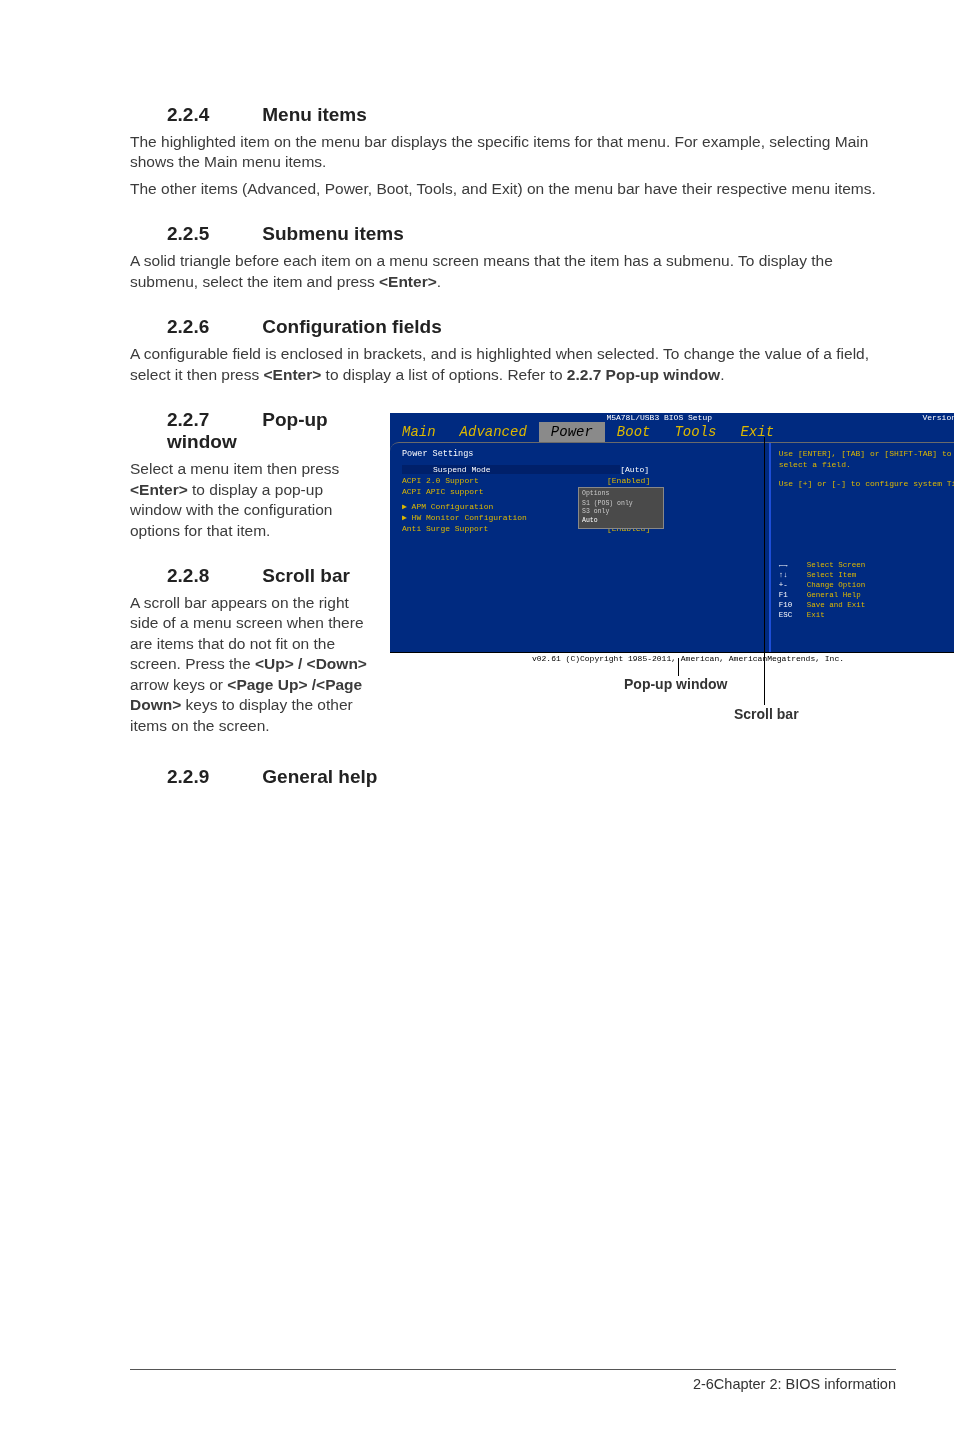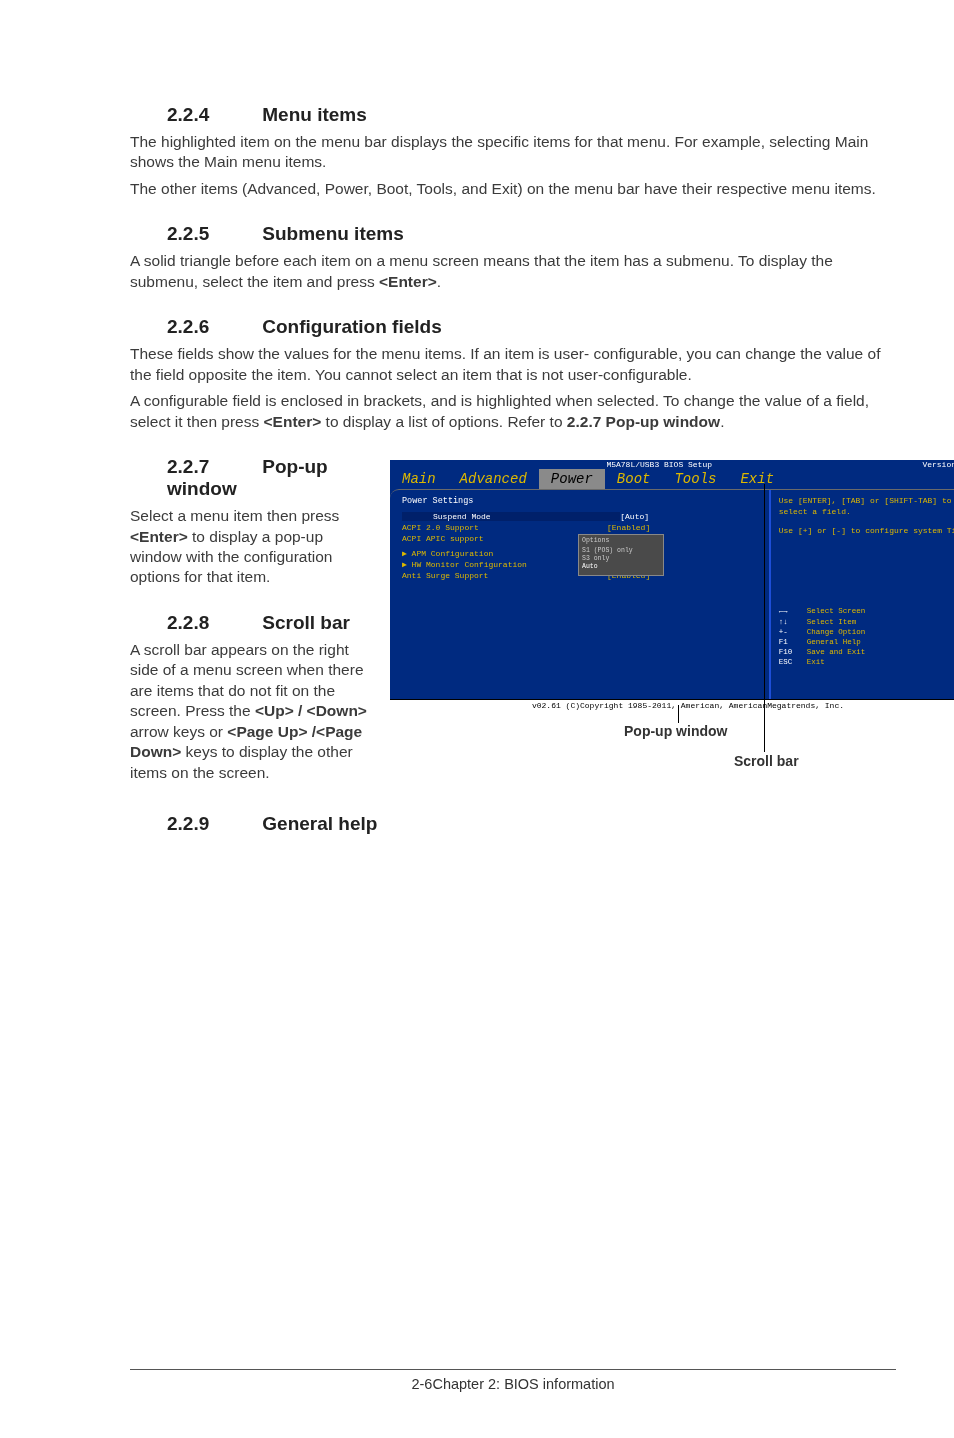--- a/index.html
+++ b/index.html
@@ -199,21 +199,21 @@
     left: 0;
     right: 0;
     padding: 0 58px 0 130px;
   }
   .footer-line {
     border-top: 1px solid #555;
     margin-bottom: 6px;
   }
   .footer-row {
     display: flex;
-    justify-content: center;
+    justify-content: flex-end;
     font-size: 14.5px;
     color: #333;
   }
 </style>
 </head>
 <body>
 
 <div class="page">
 
   <div class="section-heading">
@@ -228,21 +228,20 @@
     <span>Submenu items</span>
   </div>
   <p class="body-text">
     <span>A solid triangle before each item on a menu screen means that the item has a submenu. To display the submenu, select the item and press </span><b>&lt;Enter&gt;</b><span>.</span>
   </p>
 
   <div class="section-heading">
     <span class="num">2.2.6</span>
     <span>Configuration fields</span>
   </div>
-  <p class="body-text">These fields show the values for the menu items. If an item is user- configurable, you can change the value of the field opposite the item. You cannot select an item that is not user-configurable.</p>
   <p class="body-text">
     <span>A configurable field is enclosed in brackets, and is highlighted when selected. To change the value of a field, select it then press </span><b>&lt;Enter&gt;</b><span> to display a list of options. Refer to </span><b>2.2.7 Pop-up window</b><span>.</span>
   </p>
 
   <div class="two-col">
     <div class="left-col">
       <div class="section-heading" style="margin-top:18px">
         <span class="num">2.2.7</span>
         <span>Pop-up window</span>
       </div>

